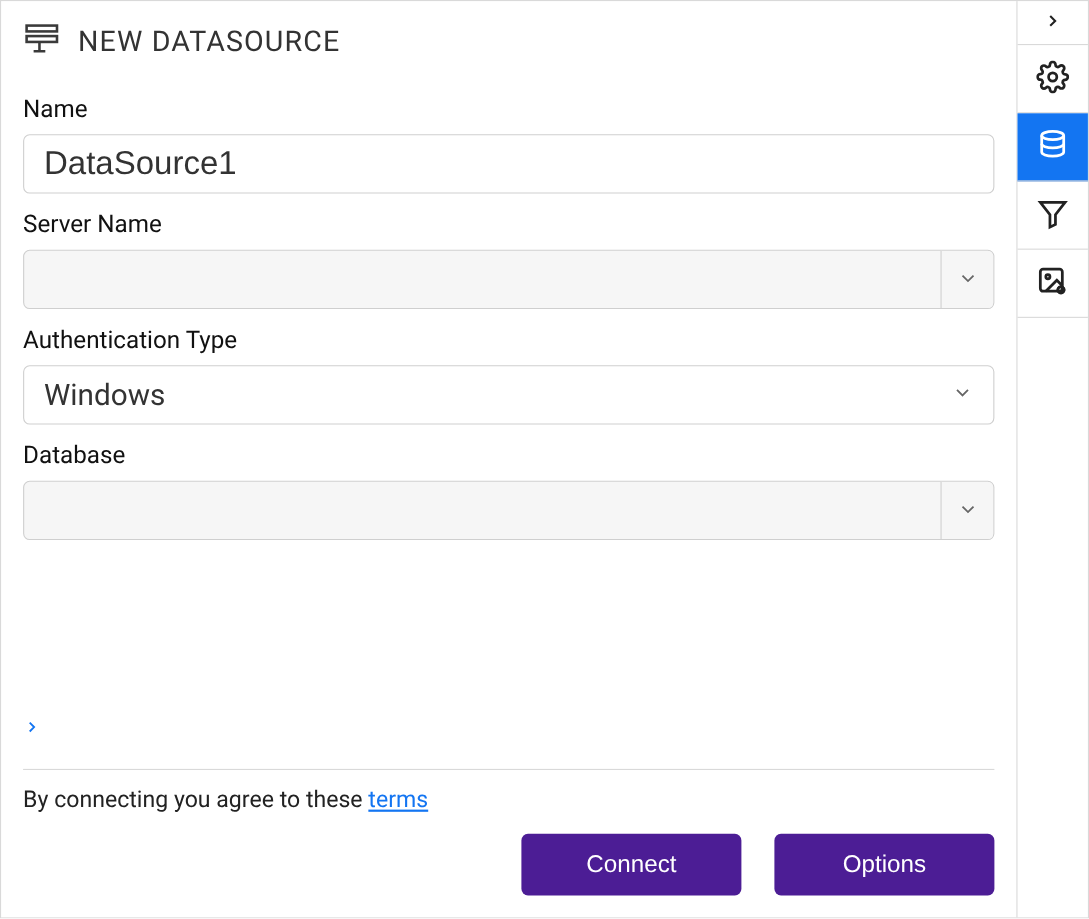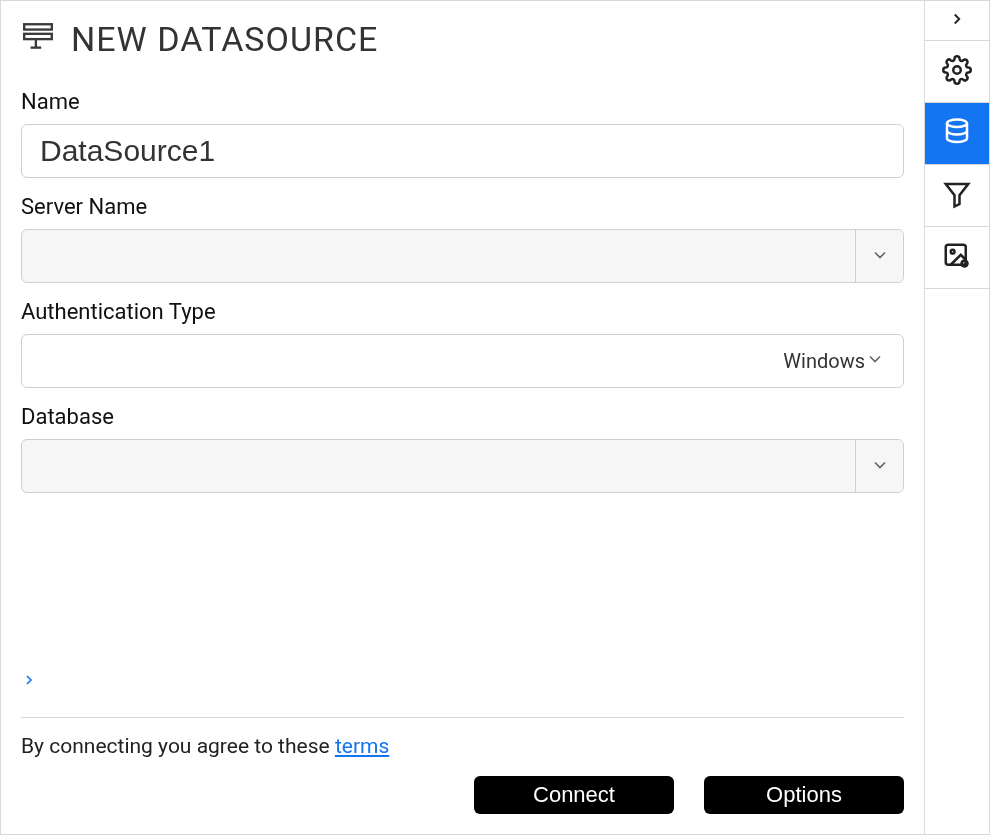--- a/index.html
+++ b/index.html
@@ -14,21 +14,21 @@
     height: 62px; display: flex; align-items: center; justify-content: center;
     border-bottom: 1px solid #d9d9d9; cursor: pointer; color: #222;
   }
   .sidebar-item.collapse { height: 40px; }
   .sidebar-item.active { background: #1375f2; color: #fff; }
   .sidebar-item svg { width: 30px; height: 30px; }
   .sidebar-item.collapse svg { width: 18px; height: 18px; }
 
   .header { display: flex; align-items: center; gap: 16px; padding: 8px 0 14px 0; }
   .header svg { width: 34px; height: 34px; color: #3a3a3a; }
-  .header-title { font-size: 34px; font-weight: 400; letter-spacing: 1px; color: #333; }
+  .header-title { font-size: 26px; font-weight: 400; letter-spacing: 1px; color: #333; }
 
   .field { margin-top: 16px; }
   .field-label { font-size: 22px; color: #111; margin-bottom: 10px; display: block; }
 
   .text-input {
     width: 100%; height: 54px; border: 1px solid #cfcfcf; border-radius: 6px;
     background: #fff; font-size: 30px; padding: 0 18px; color: #333; outline: none;
   }
 
   .combo {
@@ -43,40 +43,40 @@
     width: 48px; border: none; border-left: 1px solid #cfcfcf; background: #f6f6f6;
     display: flex; align-items: center; justify-content: center; cursor: pointer;
     color: #666;
   }
 
   .select-wrap {
     width: 100%; height: 54px; border: 1px solid #cfcfcf; border-radius: 6px;
     background: #fff; display: flex; align-items: center; padding: 0 18px;
     position: relative; cursor: pointer;
   }
-  .select-value { font-size: 20px; color: #333; flex: 1; text-align: right; }
+  .select-value { font-size: 27px; color: #333; flex: 1; }
   .select-wrap svg { color: #666; }
 
   .spacer { flex: 1; }
 
   .adv {
     display: flex; align-items: center; gap: 10px; color: #1375f2;
     font-size: 22px; font-weight: 500; cursor: pointer; margin-top: 40px;
   }
   .adv svg { width: 16px; height: 16px; }
 
   .divider { border: none; border-top: 1px solid #d9d9d9; margin-top: 24px; margin-bottom: 16px; }
 
   .consent { font-size: 21px; color: #222; }
   .consent a { color: #1375f2; }
 
   .actions { display: flex; gap: 30px; justify-content: flex-end; margin-top: 18px; }
   .btn {
-    min-width: 200px; height: 38px; border: none; border-radius: 6px;
-    background: #000000; color: #fff; font-size: 22px; font-weight: 500;
+    min-width: 200px; height: 56px; border: none; border-radius: 6px;
+    background: #4c1d95; color: #fff; font-size: 22px; font-weight: 500;
     cursor: pointer; padding: 0 40px;
   }
 </style>
 </head>
 <body>
 
 <div class="container">
   <div class="main">
 
     <div class="header">

